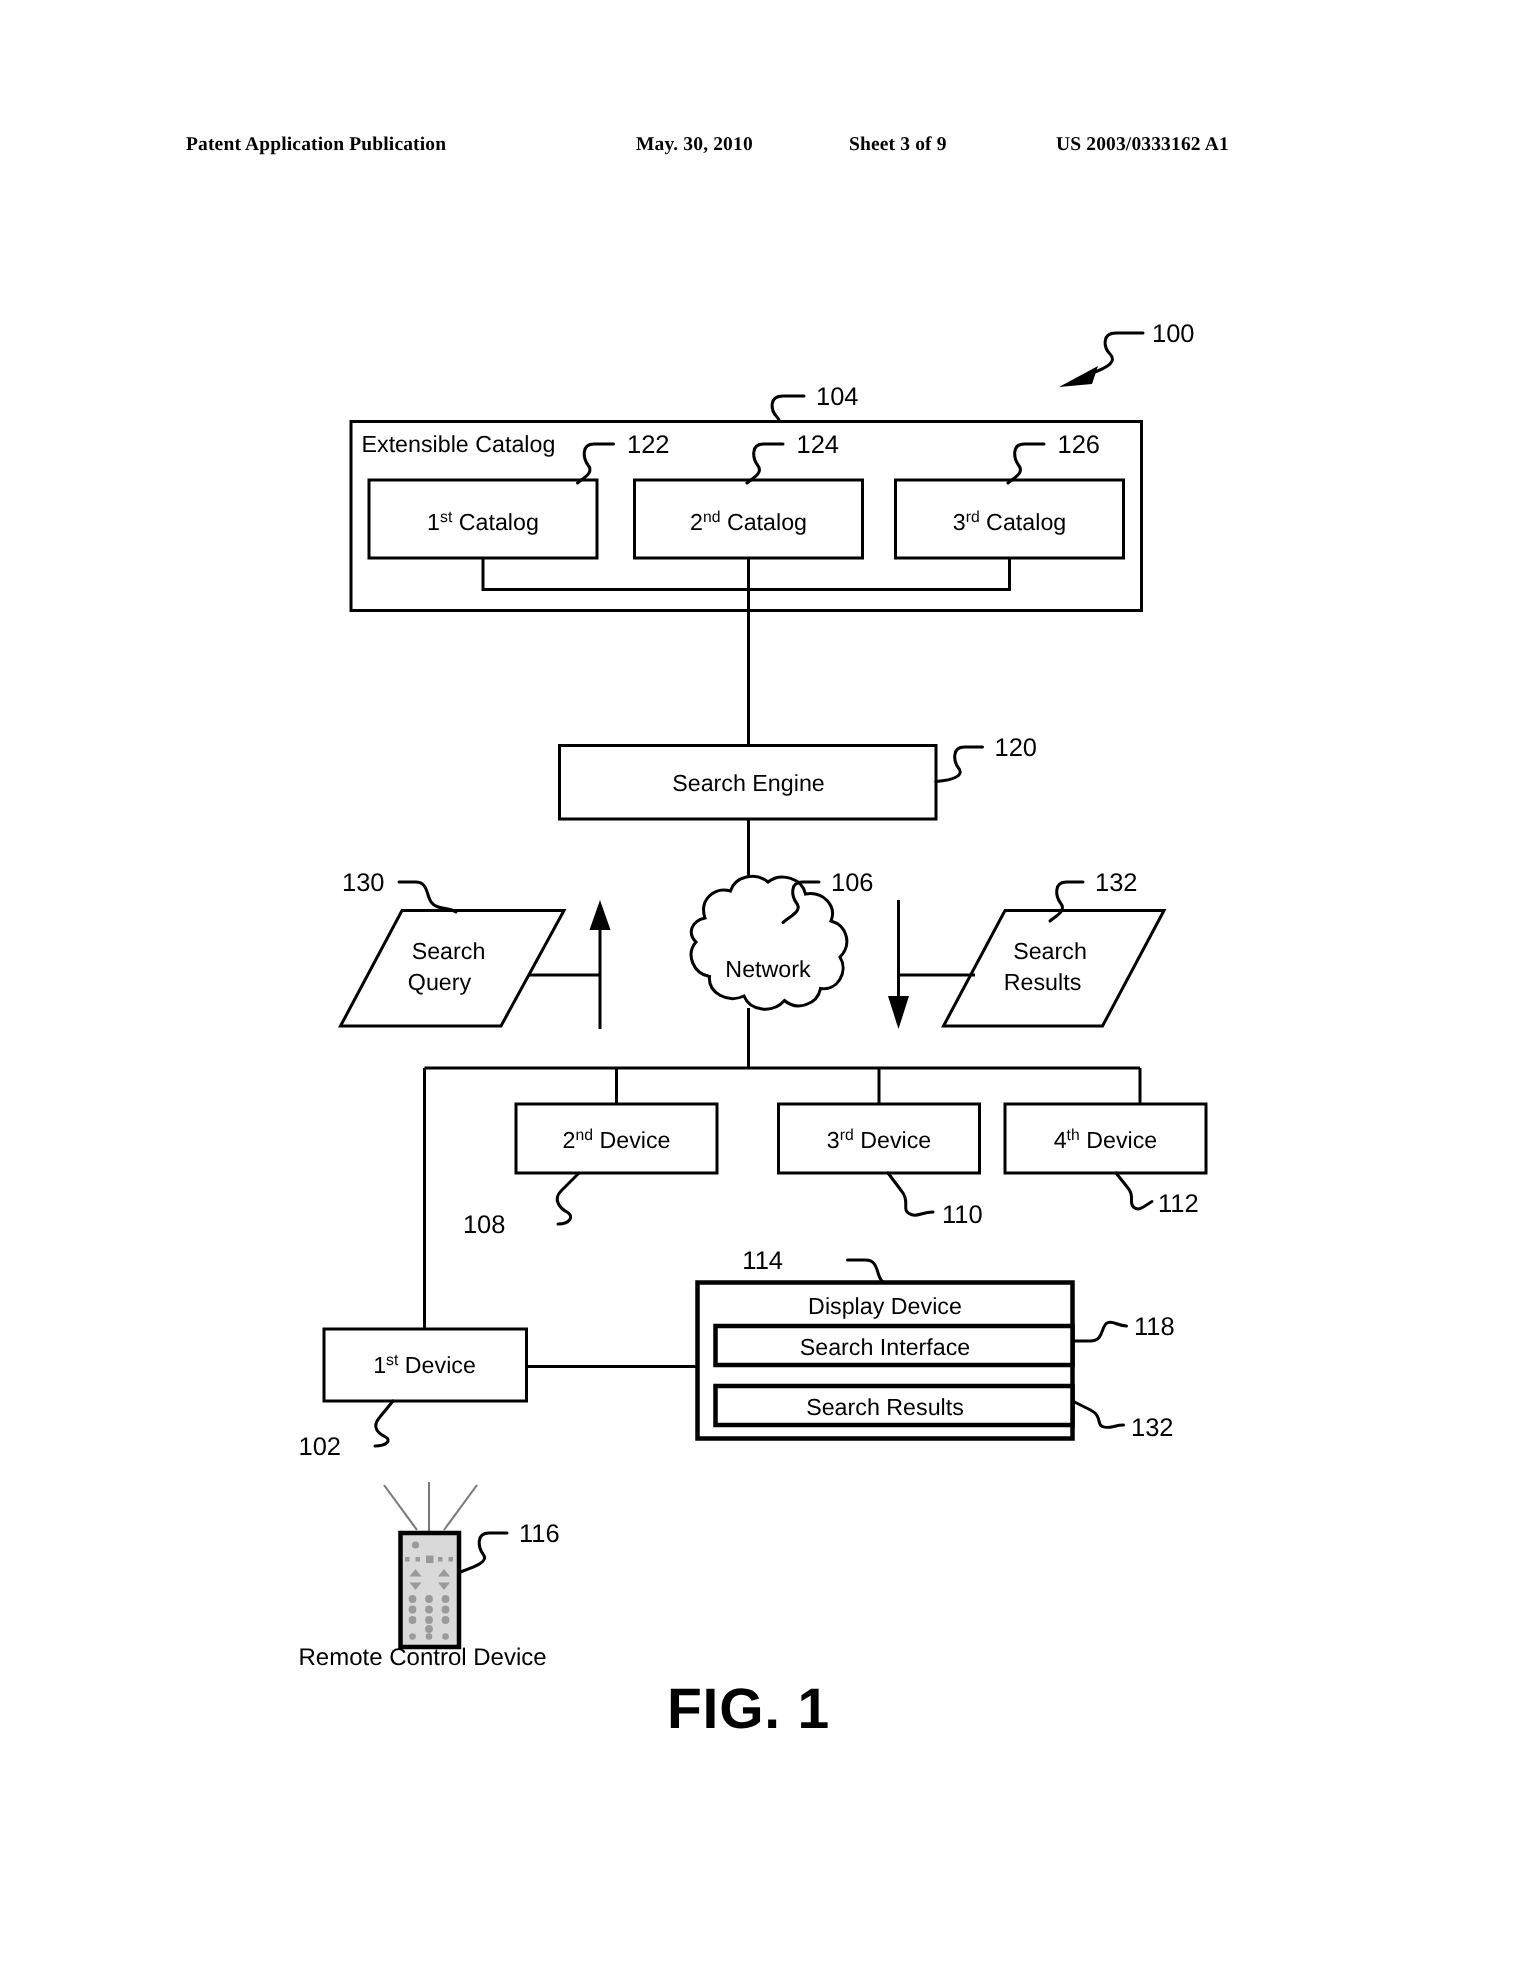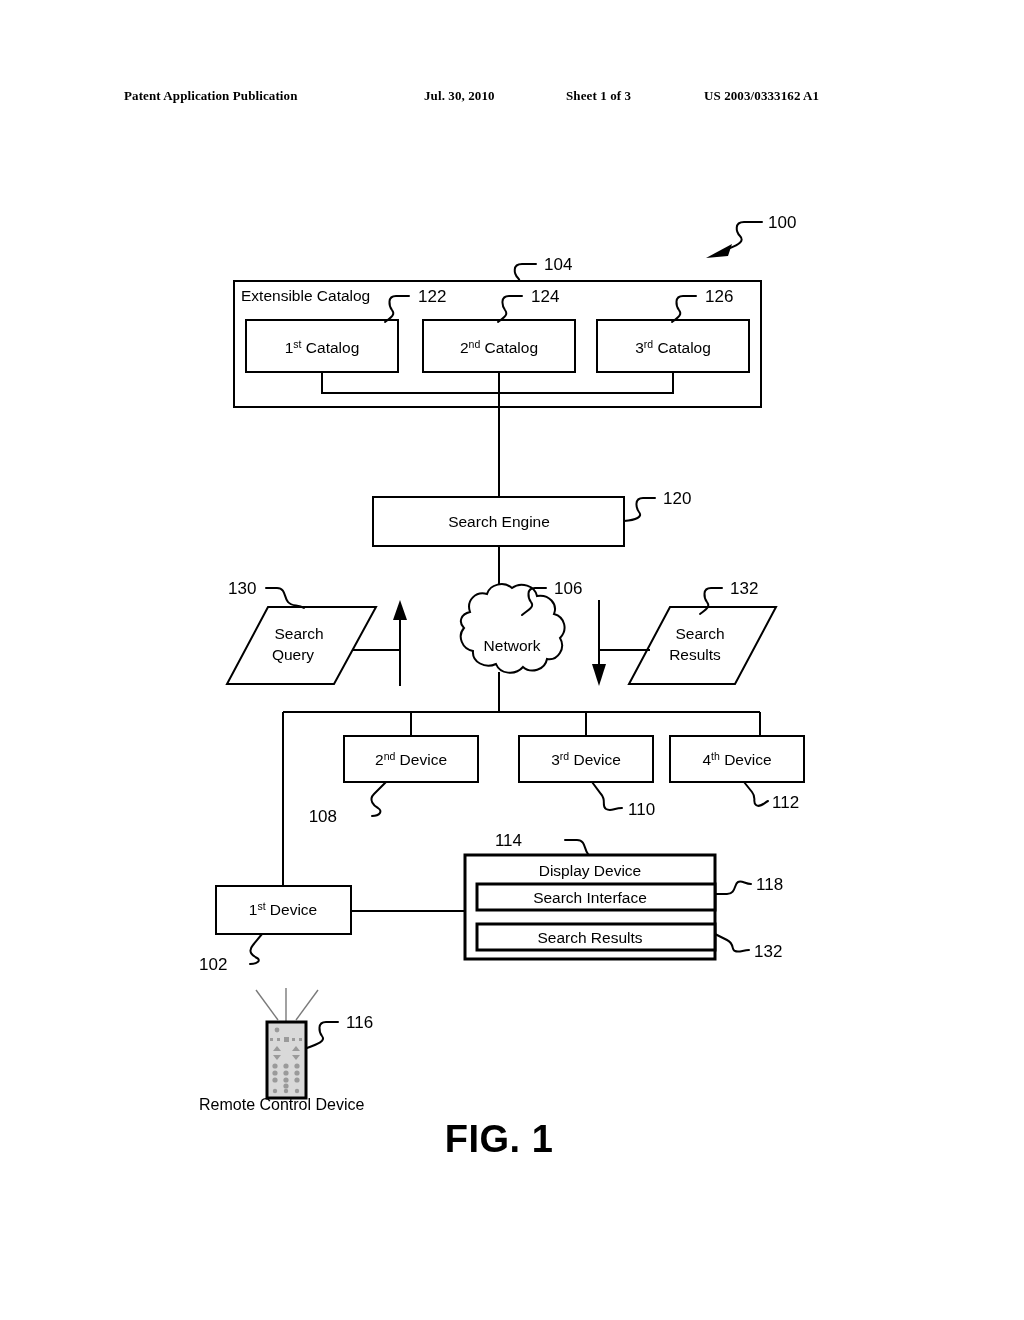--- a/index.html
+++ b/index.html
@@ -75,22 +75,22 @@
   .cloudpath { fill: #fff; stroke: #000; stroke-width: 2; }
   .remote-body { fill: #d9d9d9; stroke: #000; stroke-width: 3; }
   .remote-btn  { fill: #9a9a9a; stroke: none; }
   .ir          { stroke: #7a7a7a; stroke-width: 1.4; fill: none; }
 </style>
 </head>
 <body>
 
 <div id="patent-header">
   <span class="hdr-pub">Patent Application Publication</span>
-  <span class="hdr-date">Jul. 30, 2010</span>
-  <span class="hdr-sheet">Sheet 1 of 3</span>
+  <span class="hdr-date">May. 30, 2010</span>
+  <span class="hdr-sheet">Sheet 3 of 9</span>
   <span class="hdr-num">US 2003/0333162 A1</span>
 </div>
 
 <div id="figure">
 <svg width="1024" height="1320" viewBox="0 0 1024 1320" xmlns="http://www.w3.org/2000/svg">
 
   <g>
     <path class="leader" d="M762,222 L744,222 C734,222 736,232 740,236 C745,241 738,245 730,248"></path>
     <path d="M732,244 L706,258 L728,256 Z" fill="#000"></path>
   </g>

